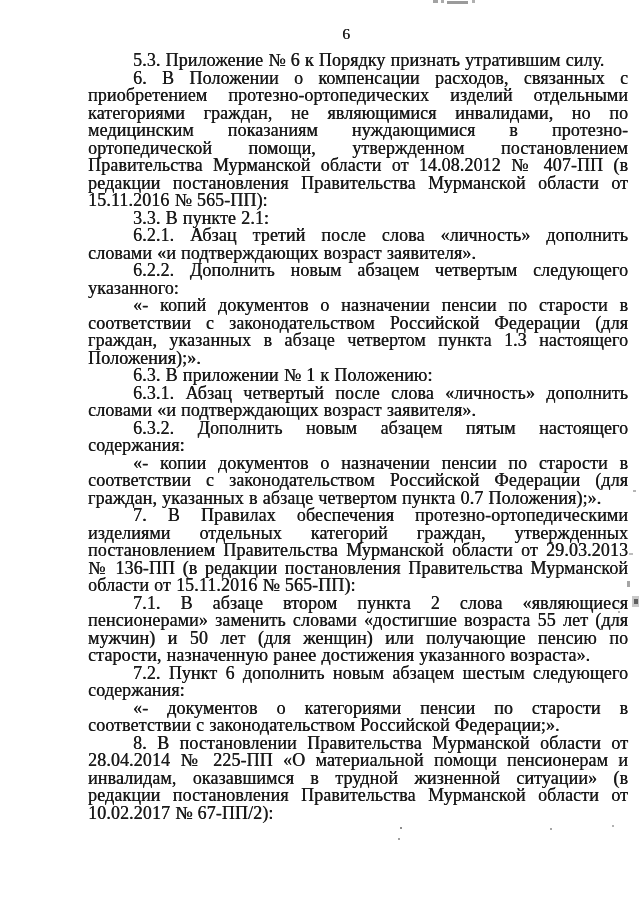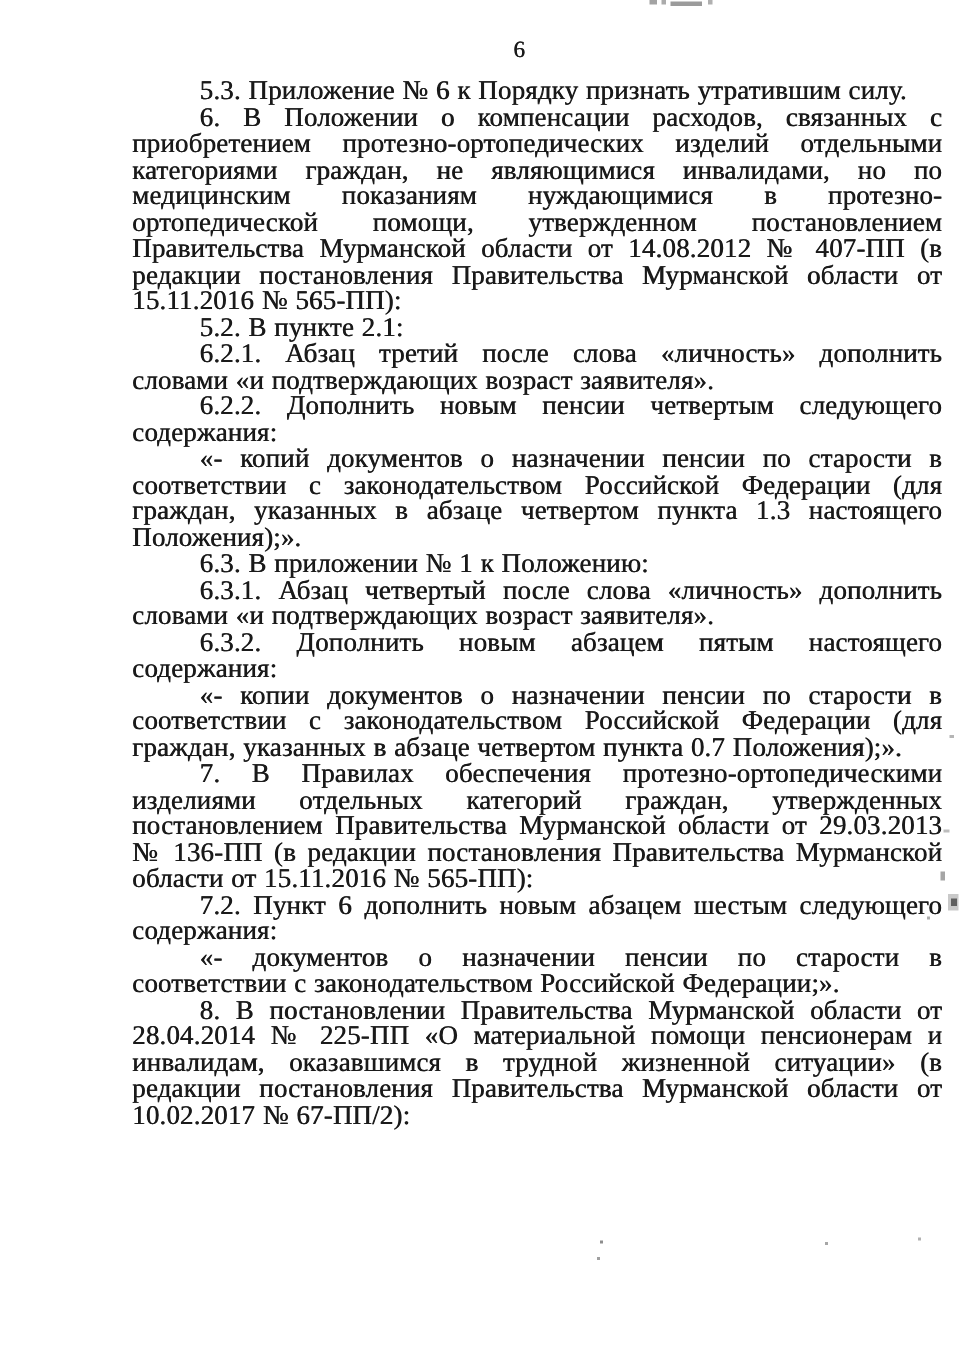--- a/index.html
+++ b/index.html
@@ -50,31 +50,32 @@
   .a-b4{left:612px;top:825px;width:2px;height:2px;background:#b2b2b2;}
 </style>
 </head>
 <body>
 
 <div class="page-number">6</div>
 
 <div class="text-block">
   <p class="para">5.3. Приложение №&nbsp;6 к Порядку признать утратившим силу.</p>
   <p class="para">6. В Положении о компенсации расходов, связанных с приобретением протезно-ортопедических изделий отдельными категориями граждан, не являющимися инвалидами, но по медицинским показаниям нуждающимися в протезно-ортопедической помощи, утвержденном постановлением Правительства Мурманской области от 14.08.2012 №&nbsp;407-ПП (в редакции постановления Правительства Мурманской области от 15.11.2016 №&nbsp;565-ПП):</p>
-  <p class="para">5.2. В пункте 2.1:</p>
+  <p class="para">3.3. В пункте 2.1:</p>
   <p class="para">6.2.1. Абзац третий после слова «личность» дополнить словами «и подтверждающих возраст заявителя».</p>
-  <p class="para">6.2.2. Дополнить новым пенсии четвертым следующего содержания:</p>
+  <p class="para">6.2.2. Дополнить новым абзацем четвертым следующего указанного:</p>
   <p class="para">«- копий документов о назначении пенсии по старости в соответствии с законодательством Российской Федерации (для граждан, указанных в абзаце четвертом пункта 1.3 настоящего Положения);».</p>
   <p class="para">6.3. В приложении №&nbsp;1 к Положению:</p>
   <p class="para">6.3.1. Абзац четвертый после слова «личность» дополнить словами «и подтверждающих возраст заявителя».</p>
   <p class="para">6.3.2. Дополнить новым абзацем пятым настоящего содержания:</p>
   <p class="para">«- копии документов о назначении пенсии по старости в соответствии с законодательством Российской Федерации (для граждан, указанных в абзаце четвертом пункта 0.7 Положения);».</p>
   <p class="para">7. В Правилах обеспечения протезно-ортопедическими изделиями отдельных категорий граждан, утвержденных постановлением Правительства Мурманской области от 29.03.2013 №&nbsp;136-ПП (в редакции постановления Правительства Мурманской области от 15.11.2016 №&nbsp;565-ПП):</p>
+  <p class="para">7.1. В абзаце втором пункта 2 слова «являющиеся пенсионерами» заменить словами «достигшие возраста 55 лет (для мужчин) и 50 лет (для женщин) или получающие пенсию по старости, назначенную ранее достижения указанного возраста».</p>
   <p class="para">7.2. Пункт 6 дополнить новым абзацем шестым следующего содержания:</p>
-  <p class="para">«- документов о назначении пенсии по старости в соответствии с законодательством Российской Федерации;».</p>
+  <p class="para">«- документов о категориями пенсии по старости в соответствии с законодательством Российской Федерации;».</p>
   <p class="para">8. В постановлении Правительства Мурманской области от 28.04.2014 №&nbsp;225-ПП «О материальной помощи пенсионерам и инвалидам, оказавшимся в трудной жизненной ситуации» (в редакции постановления Правительства Мурманской области от 10.02.2017 №&nbsp;67-ПП/2):</p>
 </div>
 
 <div>
   <div class="artifact a-top1"></div>
   <div class="artifact a-top2"></div>
   <div class="artifact a-top3"></div>
   <div class="artifact a-top4"></div>
   <div class="artifact a-r1"></div>
   <div class="artifact a-r2"></div>

